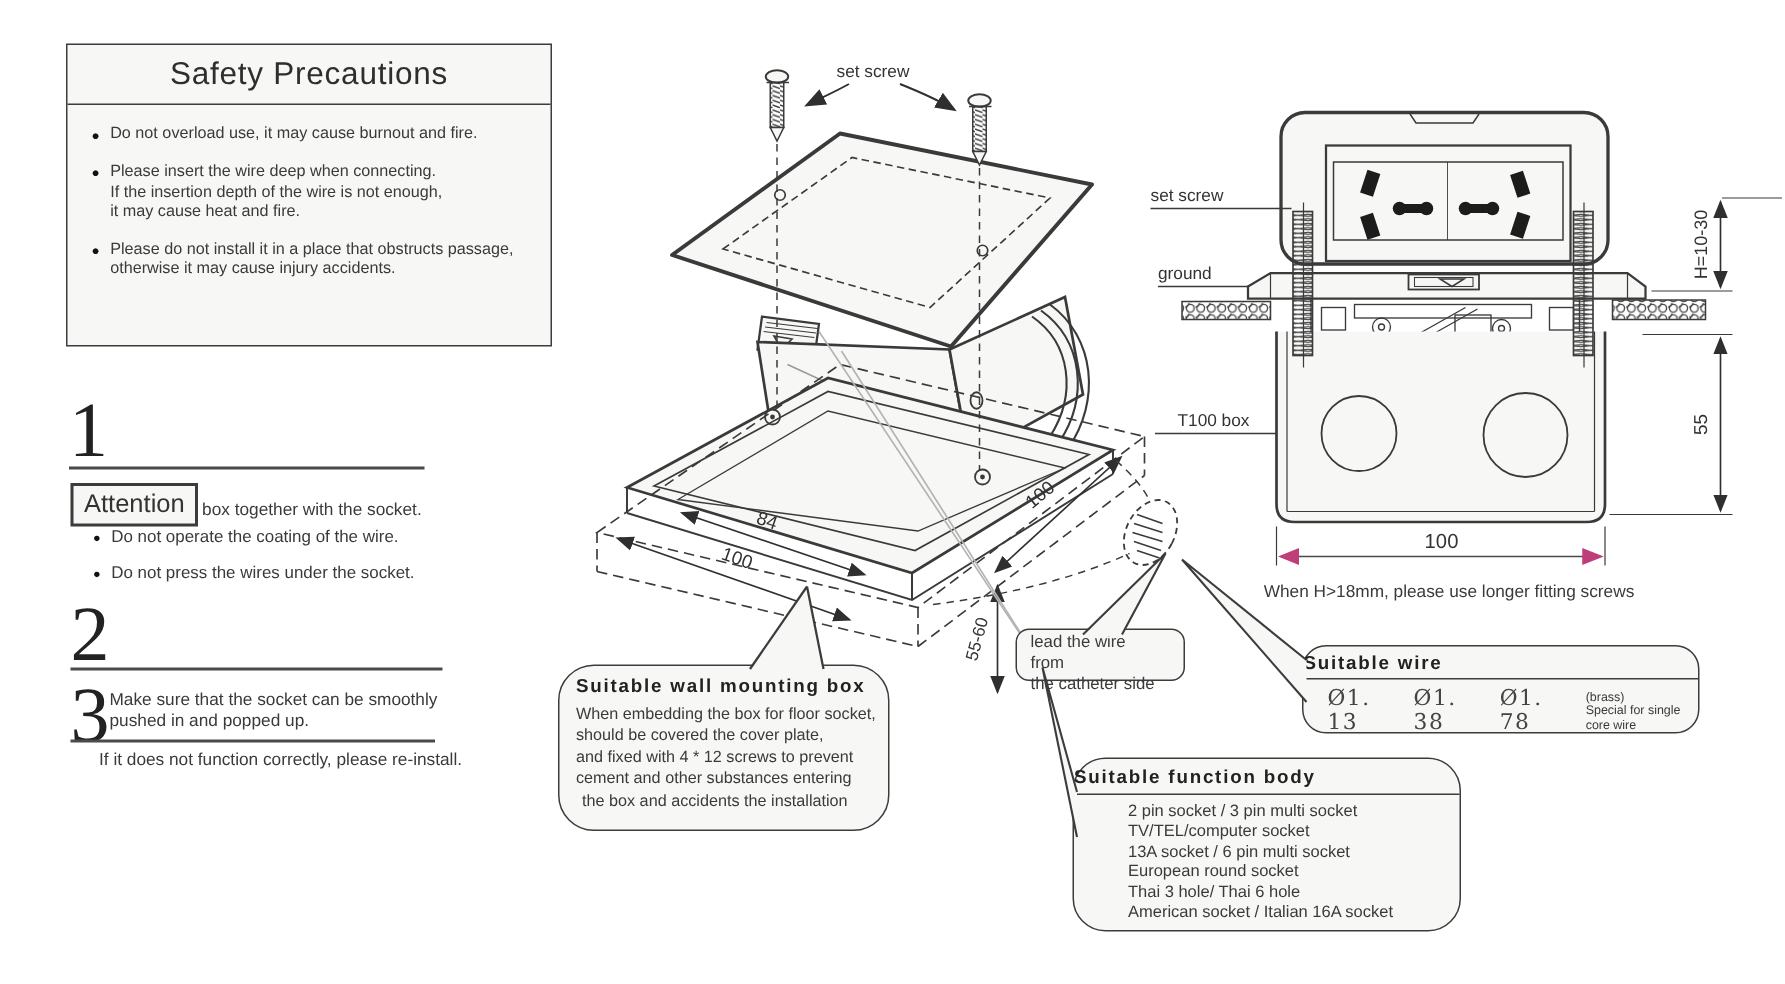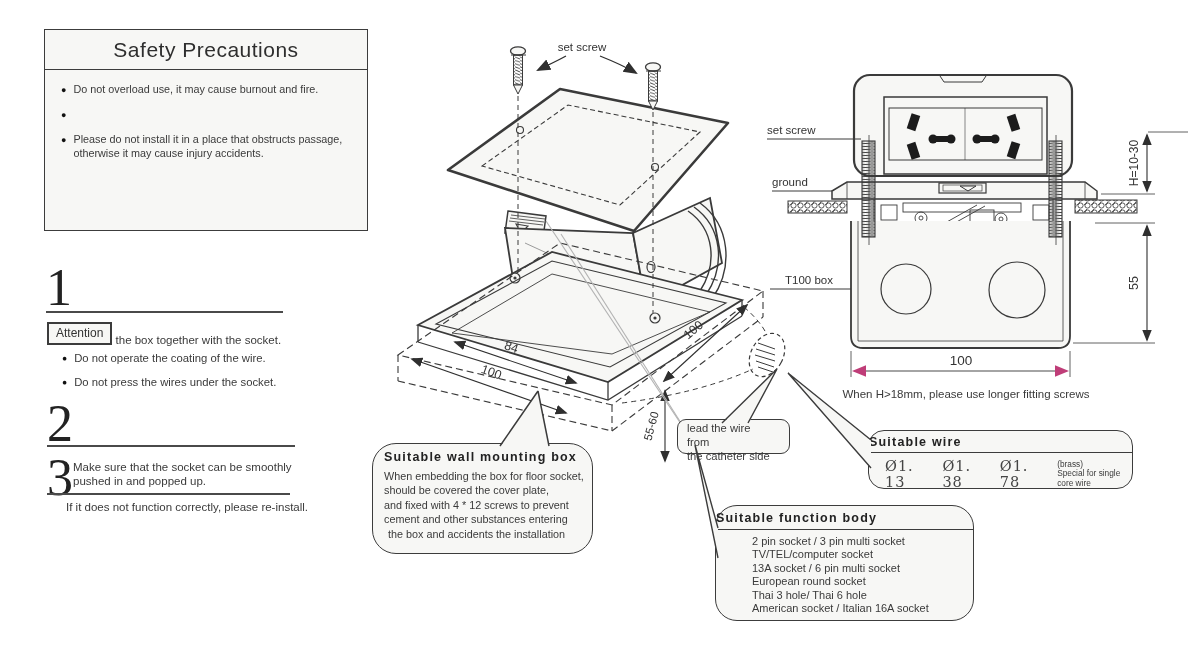--- a/index.html
+++ b/index.html
@@ -24,21 +24,21 @@
   .srow .lines { font-size:10.8px; line-height:13.6px; color:#3a3a3a; }
   
   .step-num {
     position:absolute; font-family:"Liberation Serif", serif;
     font-size:52px; line-height:44px; color:#222;
   }
   .step-text { position:absolute; font-size:11.5px; line-height:14px; color:#3a3a3a; }
   .rule { position:absolute; height:1.6px; background:#4a4a4a; }
   .attention-box {
     position:absolute; left:47px; top:322px; border:2px solid #3c3c3c;
-    font-size:12px; padding:2px 7px 3px; color:#333; background:#f7f7f5;
+    font-size:17px; padding:2px 7px 3px; color:#333; background:#f7f7f5;
   }
   .att-row { position:absolute; display:flex; font-size:11.3px; color:#3a3a3a; }
   .att-row .dot { font-size:8.5px; line-height:13px; margin-right:7px; color:#111; }
   .note-line { position:absolute; font-size:11.5px; color:#3a3a3a; }
   
   .csvg { position:absolute; left:370px; top:15px; z-index:1; }
   .rsvg { position:absolute; left:755px; top:55px; z-index:1; }
   .overlay { position:absolute; left:0; top:0; z-index:3; pointer-events:none; }
   
   .bubble {
@@ -70,20 +70,25 @@
     <div class="safety-title">Safety Precautions</div>
     <div class="safety-body">
       <div class="srow">
         <span class="dot">●</span>
         <div class="lines">
             <div>Do not overload use,  it may cause burnout and fire.</div>
           </div>
       </div>
       <div class="srow">
         <span class="dot">●</span>
+        <div class="lines">
+          <div>Please insert the wire deep when connecting.</div>
+          <div>If the insertion depth of the wire is not enough,</div>
+          <div>it may cause heat and fire.</div>
+        </div>
       </div>
       <div class="srow">
         <span class="dot">●</span>
         <div class="lines">
           <div>Please do not install it in a place that obstructs passage,</div>
           <div>otherwise it may cause injury accidents.</div>
         </div>
       </div>
     </div>
   </section>

